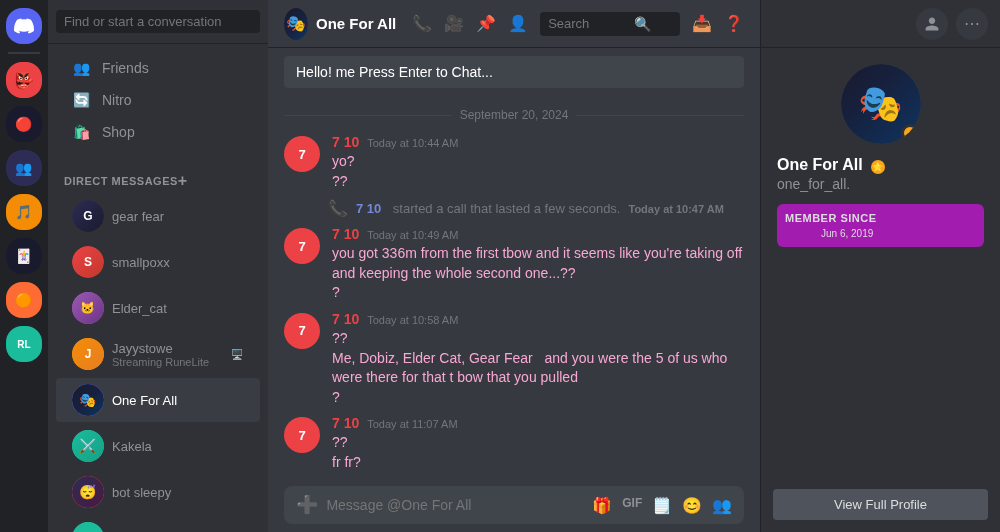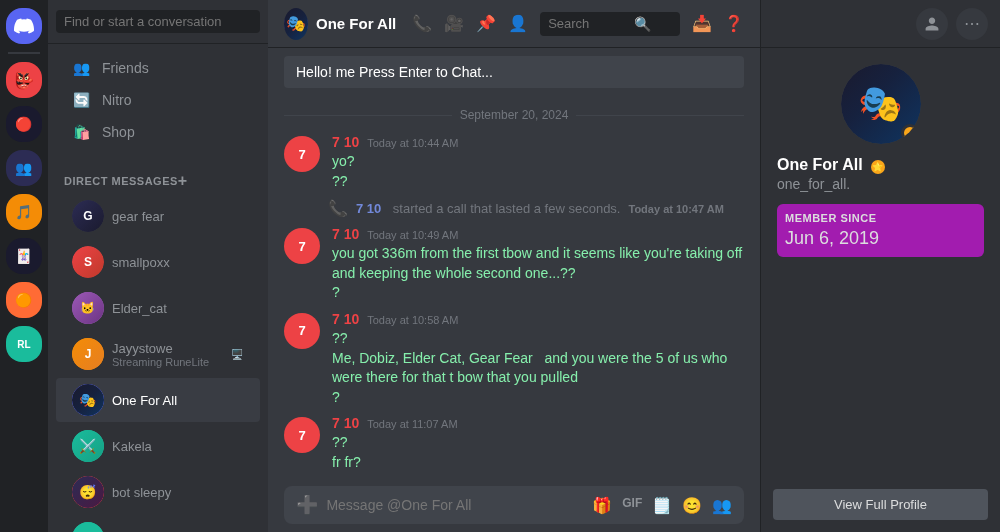--- a/index.html
+++ b/index.html
@@ -66,21 +66,21 @@
     .date-divider {
       display: flex; align-items: center; gap: 8px; padding: 16px 16px 8px; color: #72767d; font-size: 12px;
     }
     .date-divider::before, .date-divider::after { content: ''; flex: 1; height: 1px; background: #40444b; }
     .message-group { display: flex; gap: 12px; padding: 4px 16px; }
     .msg-avatar { width: 36px; height: 36px; border-radius: 50%; background: #ed4245; display: flex; align-items: center; justify-content: center; color: #fff; font-weight: 700; font-size: 13px; flex-shrink: 0; margin-top: 2px; }
     .msg-content { flex: 1; }
     .msg-header { display: flex; align-items: baseline; gap: 8px; margin-bottom: 2px; }
     .msg-author { font-weight: 700; color: #ed4245; font-size: 14px; }
     .msg-time { font-size: 11px; color: #72767d; }
-    .msg-text { color: #86efac; font-size: 14px; line-height: 1.4; }
+    .msg-text { color: #f9a8d4; font-size: 14px; line-height: 1.4; }
 
     
     .system-msg { display: flex; align-items: center; gap: 8px; padding: 4px 16px 4px 60px; color: #72767d; font-size: 13px; }
     .system-msg .started-by { color: #7289da; font-weight: 600; }
     .system-msg .call-text { font-size: 13px; }
 
     
     #chat-input-row {
       margin: 0 16px 8px; background: #40444b; border-radius: 8px; display: flex; align-items: center; padding: 8px 12px; gap: 8px;
     }
@@ -98,21 +98,21 @@
     .sidebar-header-icon { width: 32px; height: 32px; border-radius: 50%; background: #36393f; display: flex; align-items: center; justify-content: center; color: #8e9297; cursor: pointer; font-size: 14px; }
     #profile-section { padding: 16px; display: flex; flex-direction: column; align-items: flex-start; }
     #profile-avatar { width: 80px; height: 80px; border-radius: 50%; background: #36393f; margin: 0 auto 12px; overflow: hidden; display: flex; align-items: center; justify-content: center; position: relative; }
     #profile-avatar .avatar-img { width: 100%; height: 100%; background: linear-gradient(135deg, #1a1a2e 0%, #16213e 50%, #0f3460 100%); border-radius: 50%; display: flex; align-items: center; justify-content: center; font-size: 32px; }
     #profile-avatar .online-ring { width: 18px; height: 18px; background: #3ba55c; border-radius: 50%; border: 3px solid #2f3136; position: absolute; bottom: 2px; right: 2px; }
     #profile-name { font-weight: 700; font-size: 16px; color: #fff; width: 100%; }
     #profile-name .verified { display: inline-block; width: 14px; height: 14px; background: #faa61a; border-radius: 50%; margin-left: 4px; font-size: 9px; color: #fff; text-align: center; line-height: 14px; }
     #profile-username { color: #8e9297; font-size: 14px; margin-top: 2px; }
     #profile-details { width: 100%; padding: 8px; background: #a21caf; border-radius: 6px; margin-top: 12px; }
     #profile-details .detail-label { font-size: 11px; font-weight: 700; color: #dcddde; text-transform: uppercase; letter-spacing: 0.5px; margin-bottom: 4px; }
-    #profile-details .detail-value { font-size: 18px; color: #dcddde; }
+    #profile-details .detail-value { font-size: 10px; color: #dcddde; margin-left: 36px; }
     #view-full-profile { width: 100%; padding: 8px; background: #4f545c; color: #dcddde; border: none; border-radius: 4px; cursor: pointer; font-size: 13px; margin-top: auto; margin-bottom: 8px; }
 
     
     .av-red { background: #ed4245; }
 
     
     ::-webkit-scrollbar { width: 4px; }
     ::-webkit-scrollbar-track { background: transparent; }
     ::-webkit-scrollbar-thumb { background: #202225; border-radius: 2px; }
 

